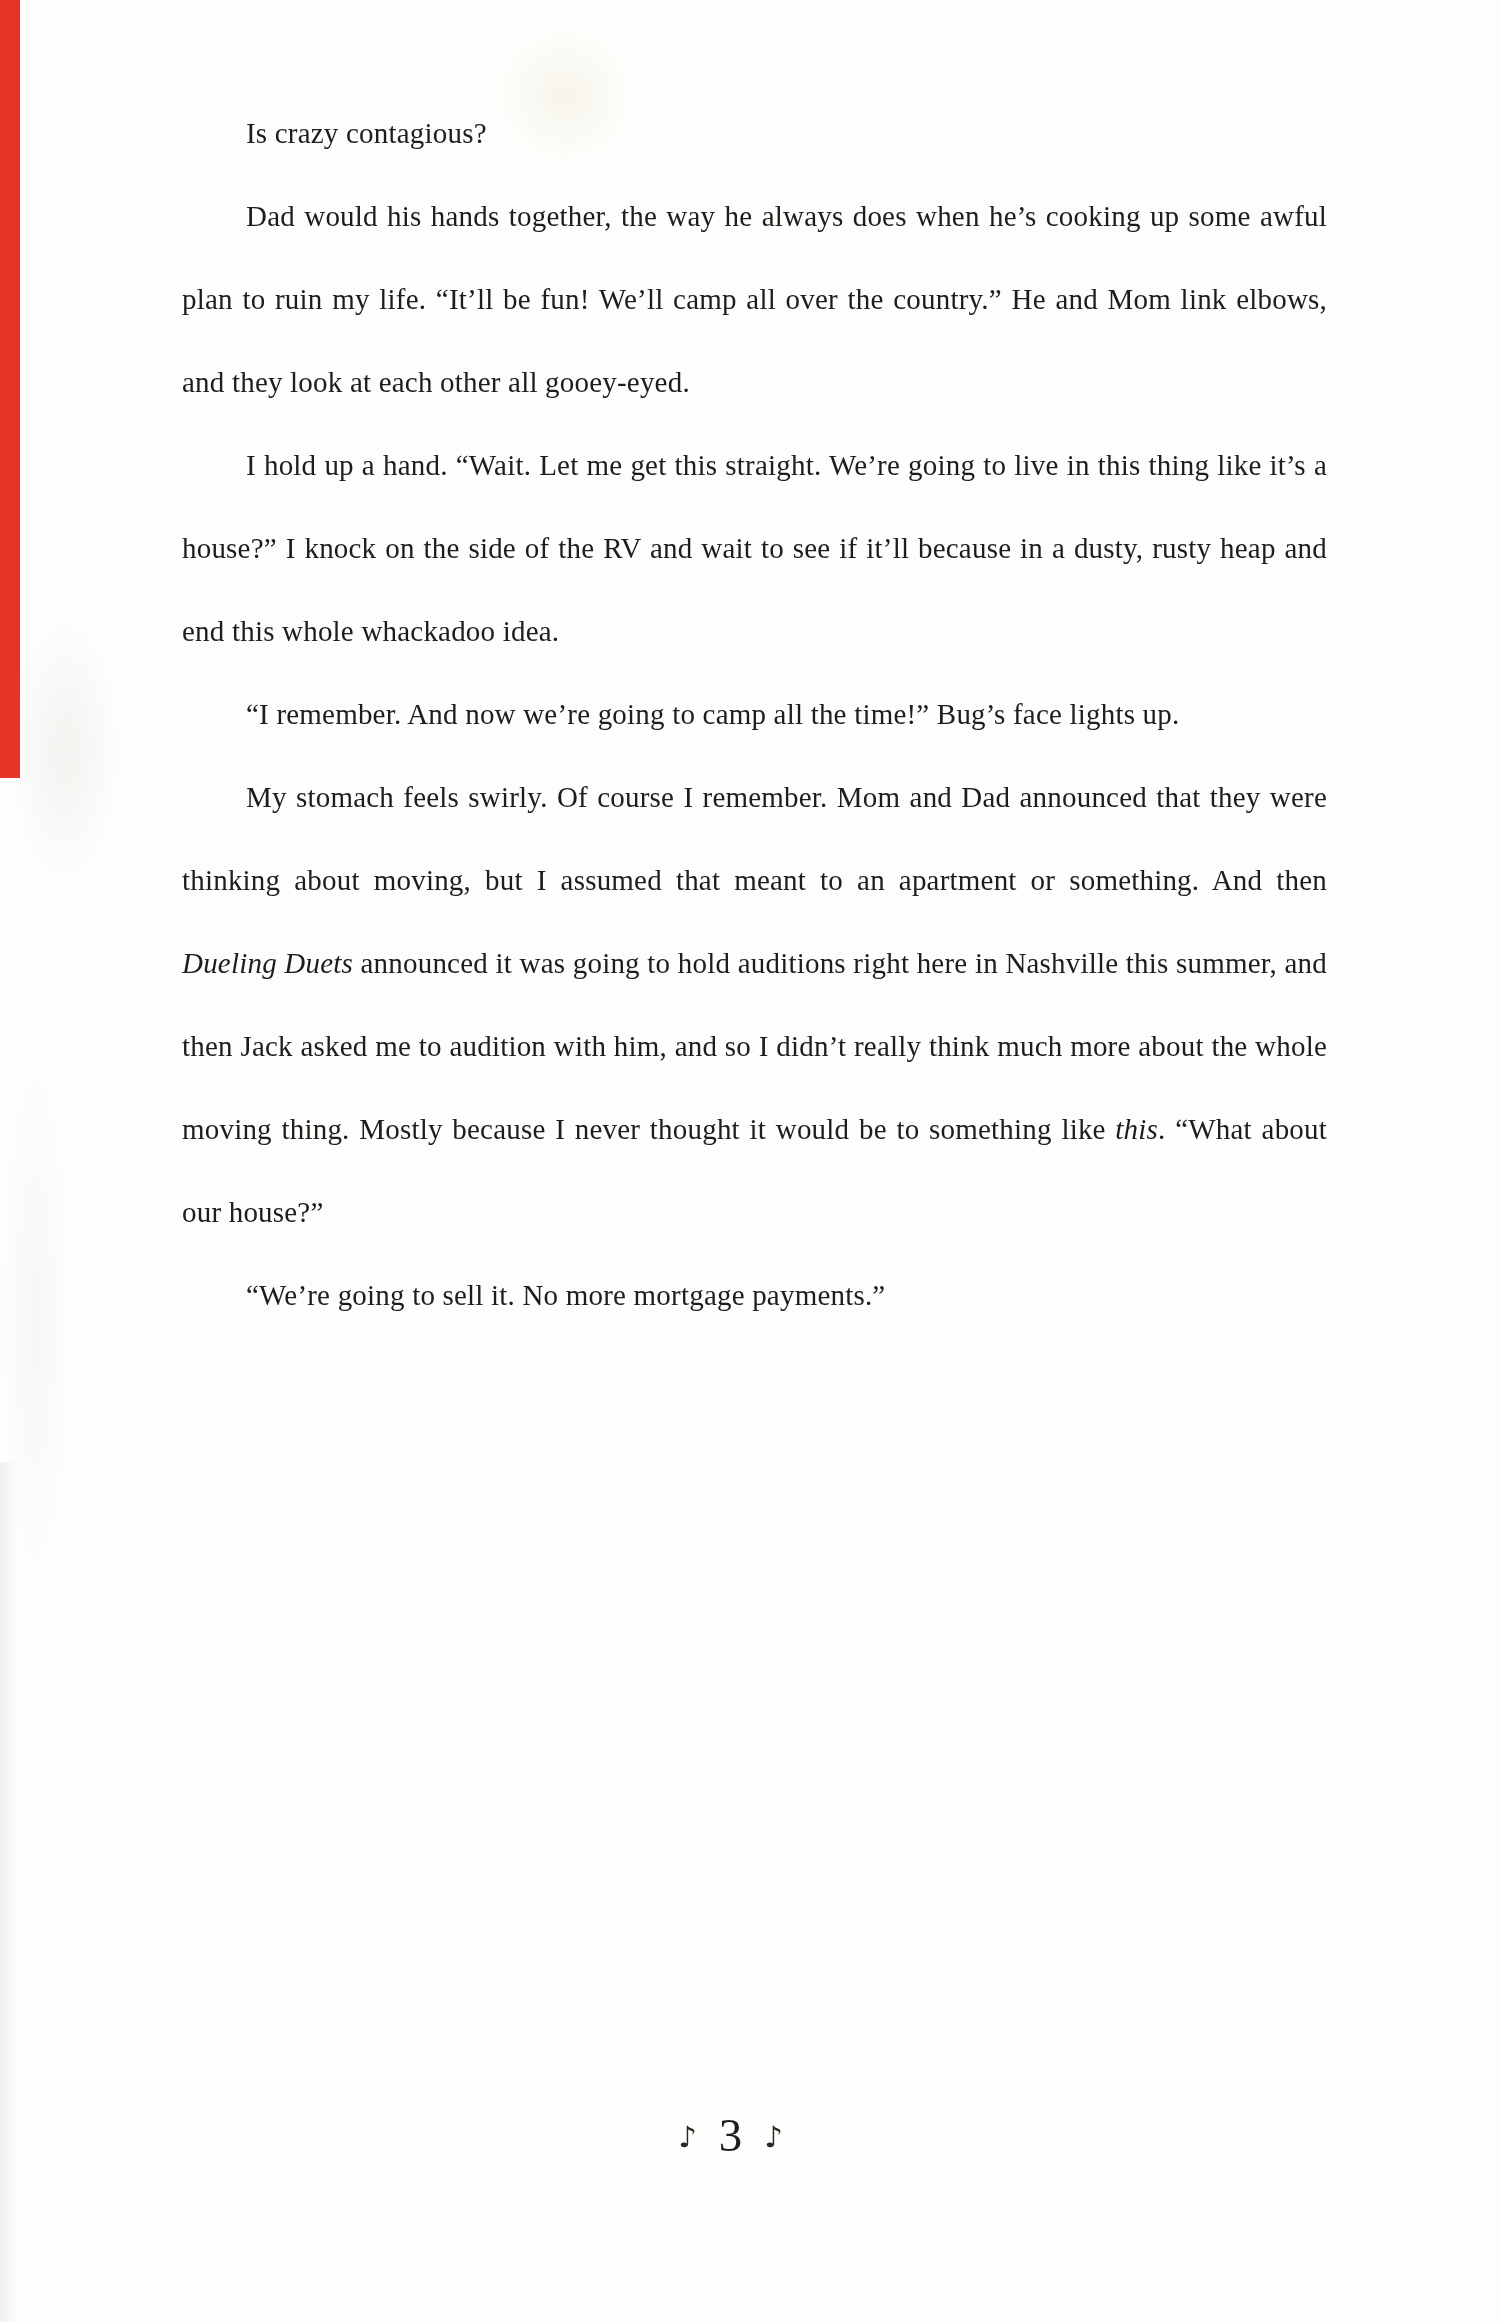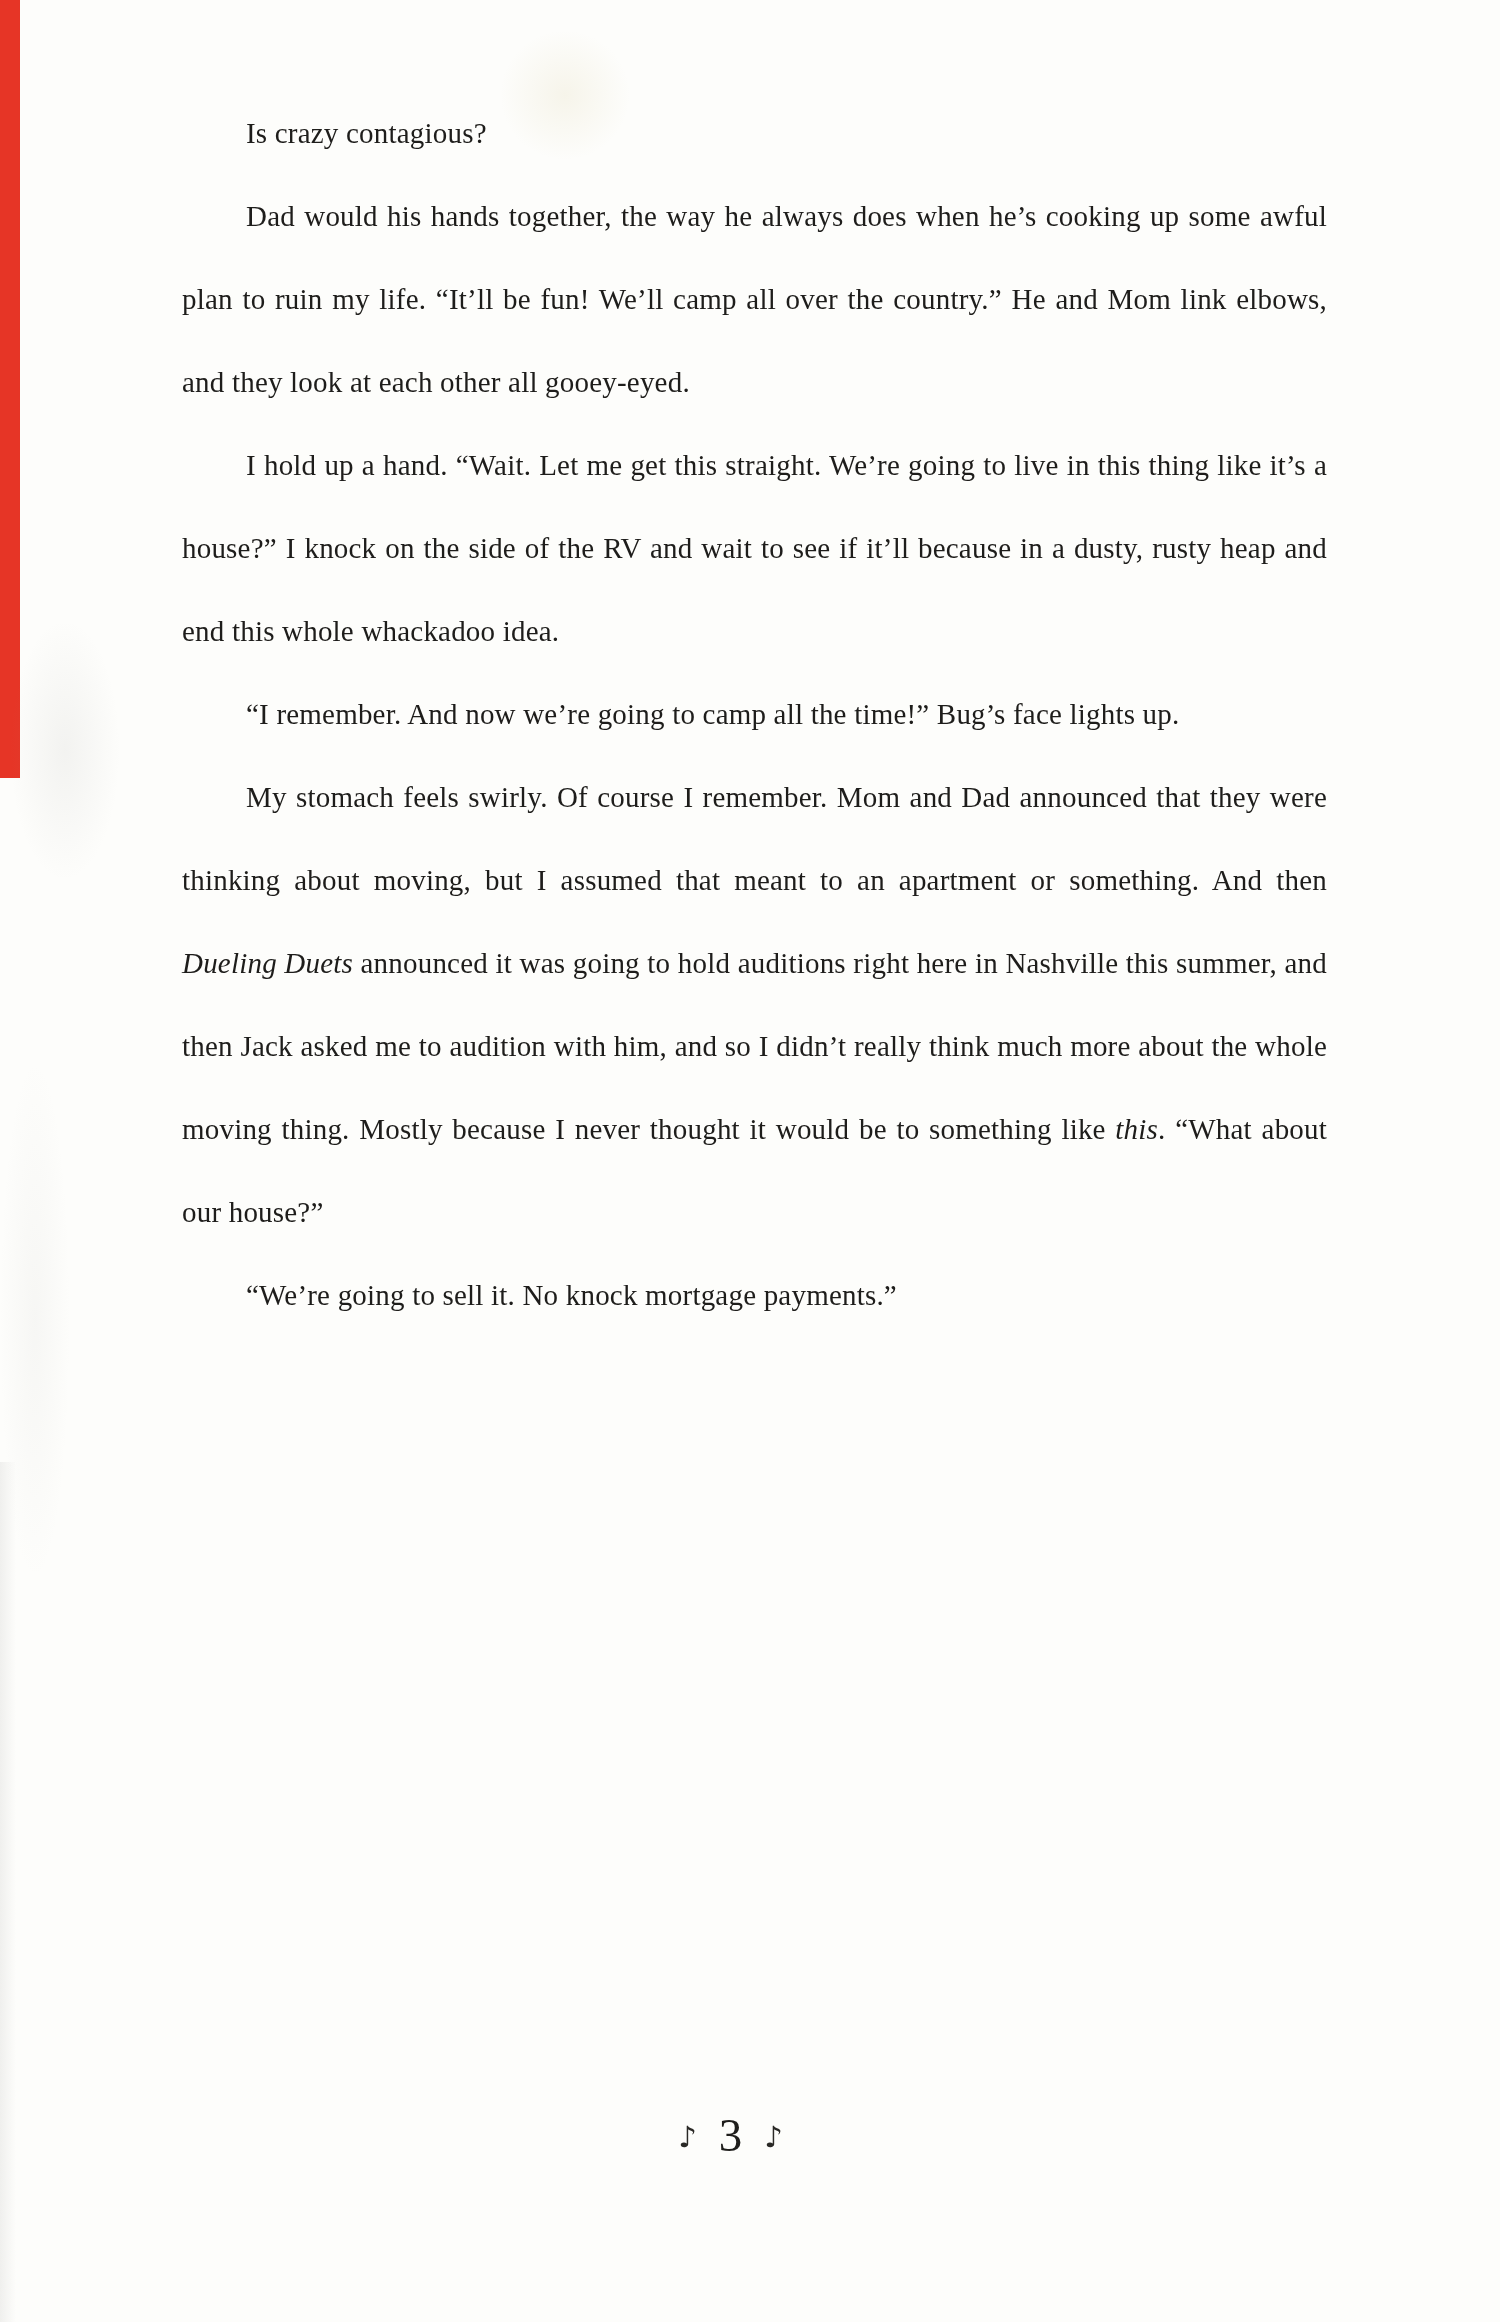--- a/index.html
+++ b/index.html
@@ -109,20 +109,20 @@
   <div class="artifact artifact-1"></div>
   <div class="artifact artifact-2"></div>
   <div class="artifact artifact-3"></div>
 
   <div class="text-block">
       <p><span>Is crazy contagious?</span></p>
       <p><span>Dad would his hands together, the way he always does when he’s cooking up some awful plan to ruin my life. “It’ll be fun! We’ll camp all over the country.” He and Mom link elbows, and they look at each other all gooey-eyed.</span></p>
       <p><span>I hold up a hand. “Wait. Let me get this straight. We’re going to live in this thing like it’s a house?” I knock on the side of the RV and wait to see if it’ll because in a dusty, rusty heap and end this whole whackadoo idea.</span></p>
       <p><span>“I remember. And now we’re going to camp all the time!” Bug’s face lights up.</span></p>
       <p><span>My stomach feels swirly. Of course I remember. Mom and Dad announced that they were thinking about moving, but I assumed that meant to an apartment or something. And then </span><em>Dueling Duets</em><span> announced it was going to hold auditions right here in Nashville this summer, and then Jack asked me to audition with him, and so I didn’t really think much more about the whole moving thing. Mostly because I never thought it would be to something like </span><em>this</em><span>. “What about our house?”</span></p>
-      <p><span>“We’re going to sell it. No knock mortgage payments.”</span></p>
+      <p><span>“We’re going to sell it. No more mortgage payments.”</span></p>
     </div>
 
   <div class="page-footer">
     <span class="note">♪</span><span class="page-num">3</span><span class="note">♪</span>
   </div>
 
 </div>
 
 </body></html>

